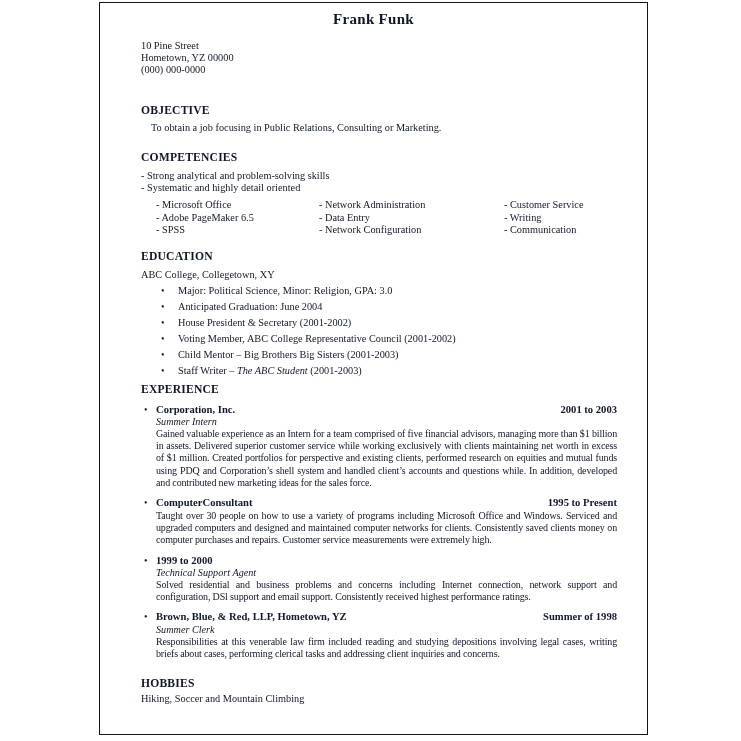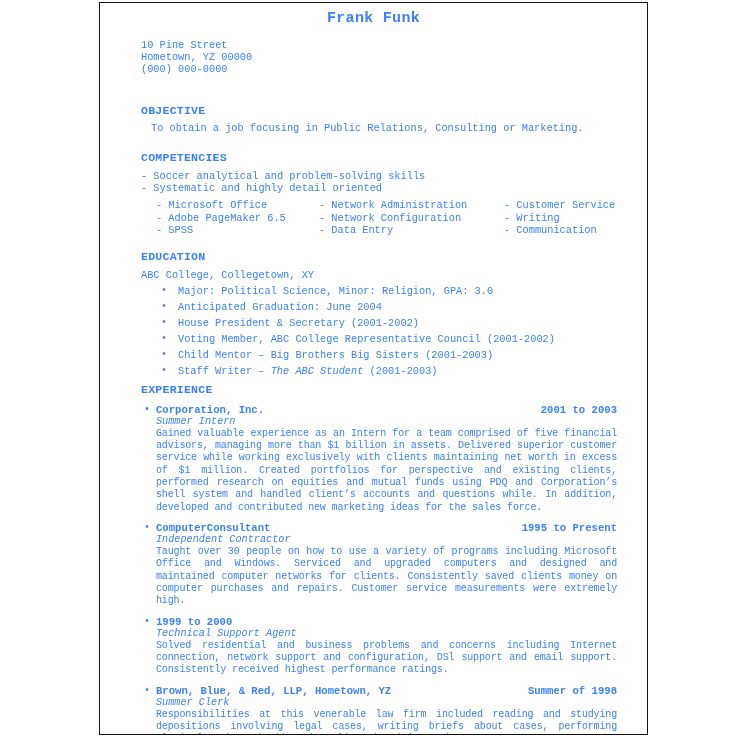--- a/index.html
+++ b/index.html
@@ -1,18 +1,18 @@
 <!DOCTYPE html>
 <html><head>
 <meta charset="utf-8">
 <style>
   html, body { margin:0; padding:0; background:#ffffff; }
   .canvas {
     position:relative; width:608px; height:741px; background:#ffffff;
-    font-family:Liberation Mono, monospace; color:#3b82f6;
+    font-family:Liberation Serif, serif; color:#0f172a;
   }
   .page {
     position:absolute; left:99px; top:2px; width:549px; height:733px;
     border:1.5px solid #141414; box-sizing:border-box; background:#ffffff;
     overflow:hidden;
   }
   .name {
     text-align:center; font-weight:bold; font-size:15px; line-height:16px;
     margin-top:8px; letter-spacing:0.3px;
   }
@@ -71,33 +71,33 @@
       </div>
     </div>
 
     <div class="content">
 
       <div class="sec sec-objective">OBJECTIVE</div>
       <div class="obj-text">To obtain a job focusing in Public Relations, Consulting or Marketing.</div>
 
       <div class="sec sec-competencies">COMPETENCIES</div>
       <div class="comp-list">
-        <div>- Soccer analytical and problem-solving skills</div>
+        <div>- Strong analytical and problem-solving skills</div>
         <div>- Systematic and highly detail oriented</div>
       </div>
       <div class="skills">
         <div class="skill-col-1">
           <div>- Microsoft Office</div>
           <div>- Adobe PageMaker 6.5</div>
           <div>- SPSS</div>
         </div>
         <div class="skill-col-2">
           <div>- Network Administration</div>
+          <div>- Data Entry</div>
           <div>- Network Configuration</div>
-          <div>- Data Entry</div>
         </div>
         <div class="skill-col-3">
           <div>- Customer Service</div>
           <div>- Writing</div>
           <div>- Communication</div>
         </div>
       </div>
 
       <div class="sec sec-education">EDUCATION</div>
       <div class="school">ABC College, Collegetown, XY</div>
@@ -139,21 +139,20 @@
         <div class="exp-role">Summer Intern</div>
         <div class="exp-desc">Gained valuable experience as an Intern for a team comprised of five financial advisors, managing more than $1 billion in assets.  Delivered superior customer service while working exclusively with clients maintaining net worth in excess of $1 million.  Created portfolios for perspective and existing clients, performed research on equities and mutual funds using PDQ and Corporation’s shell system and handled client’s accounts and questions while.  In addition, developed and contributed new marketing ideas for the sales force.</div>
       </div>
 
       <div class="exp-entry">
         <div class="exp-head">
           <span class="exp-bullet">•</span>
           <span class="exp-company">ComputerConsultant</span>
           <span class="exp-dates">1995 to Present</span>
         </div>
-        <div class="exp-role">Independent Contractor</div>
         <div class="exp-desc">Taught over 30 people on how to use a variety of programs including Microsoft Office and Windows.  Serviced and upgraded computers and designed and maintained computer networks for clients.  Consistently saved clients money on computer purchases and repairs.  Customer service measurements were extremely high.</div>
       </div>
 
       <div class="exp-entry">
         <div class="exp-head">
           <span class="exp-bullet">•</span>
           <span class="exp-dates">1999 to 2000</span>
         </div>
         <div class="exp-role">Technical Support Agent</div>
         <div class="exp-desc">Solved residential and business problems and concerns including Internet connection, network support and configuration, DSl support and email support.  Consistently received highest performance ratings.</div>

